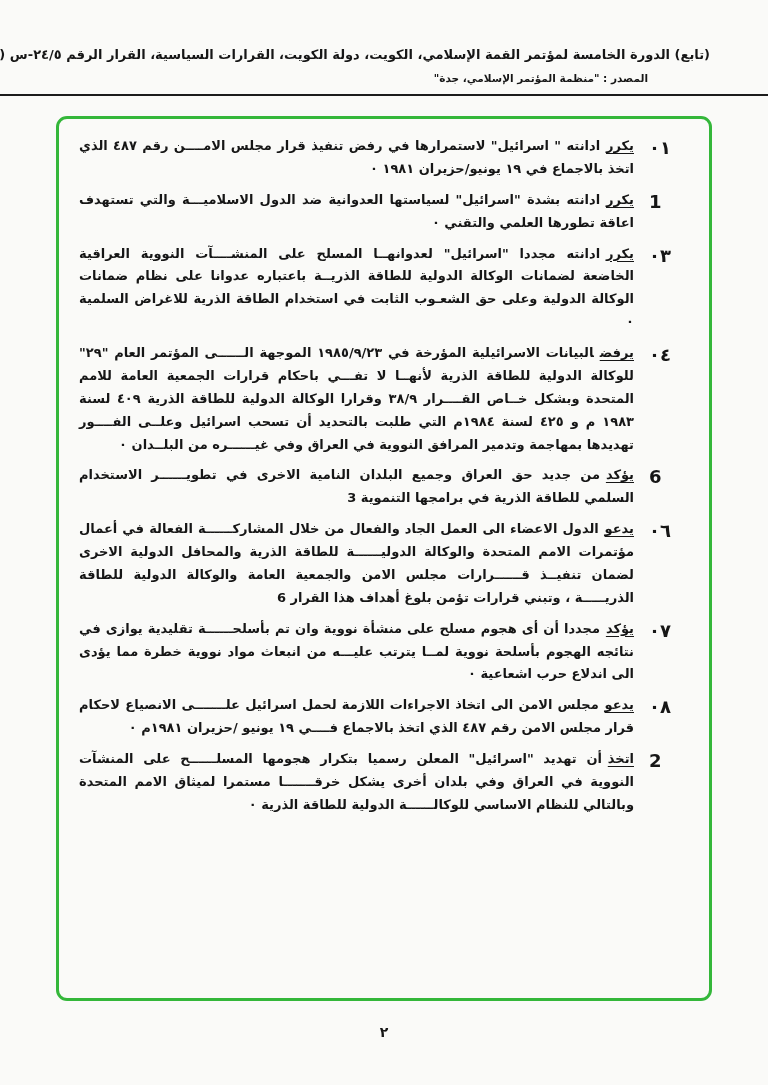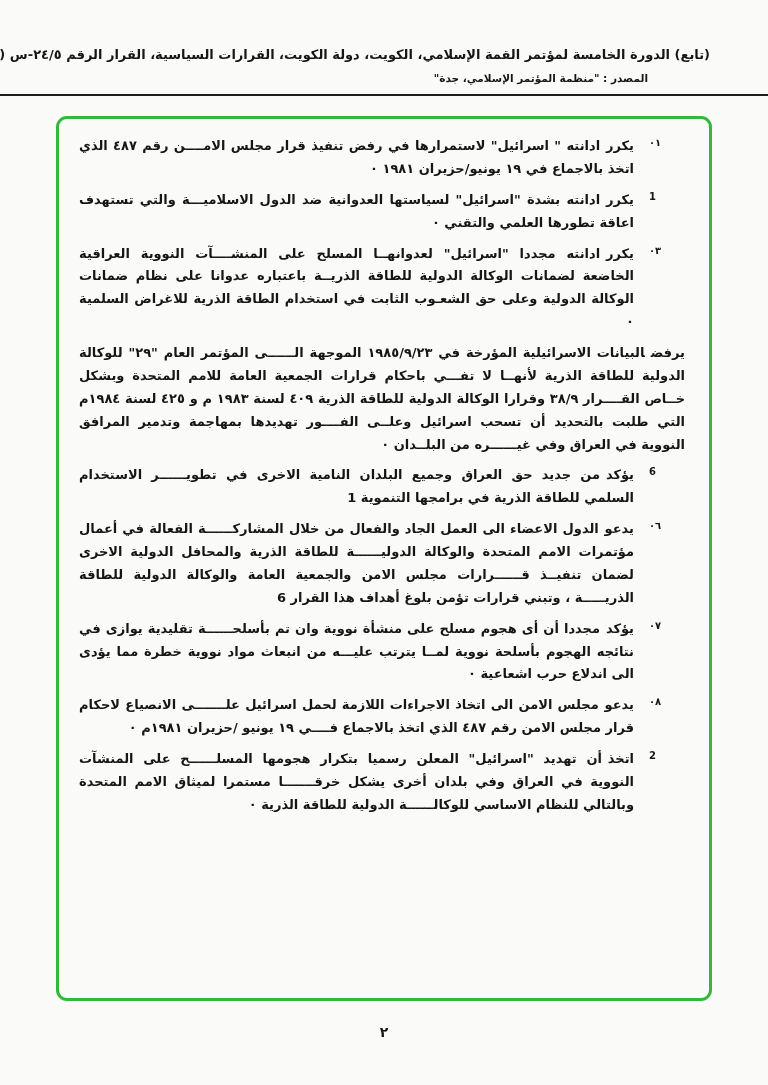--- a/index.html
+++ b/index.html
@@ -35,28 +35,29 @@
     border:3px solid var(--border-green);
     border-radius:11px;
     box-sizing:border-box;
     padding:16px 24px 8px 20px;
     overflow:hidden;
     background:transparent;
   }
   .items{list-style:none;margin:0;padding:0;}
   .item{display:flex;gap:15px;margin-bottom:8px;font-weight:bold;}
   .item-num{
-    flex:0 0 36px;font-size:10px;padding-top:2px;
+    flex:0 0 36px;font-size:18px;padding-top:2px;
     direction:ltr;text-align:left;letter-spacing:2px;
   }
   .item-text{
     flex:1;margin:0;font-size:13px;line-height:1.76;
     text-align:justify;
   }
   .lead{
+    text-decoration:underline;
     text-underline-offset:3px;
     margin-inline-end:0.45em;
   }
   .footer{
     position:absolute;bottom:44px;left:0;right:0;
     text-align:center;
   }
   .page-num{font-size:14px;font-weight:bold;}
 </style>
 </head>
@@ -83,26 +84,27 @@
         <span class="item-num">1</span>
         <p class="item-text"><span class="lead">يكرر</span><span>ادانته بشدة "اسرائيل" لسياستها العدوانية ضد الدول الاسلاميـــة والتي تستهدف اعاقة تطورها العلمي والتقني ٠</span></p>
       </li>
 
       <li class="item">
         <span class="item-num">٠٣</span>
         <p class="item-text"><span class="lead">يكرر</span><span>ادانته مجددا "اسرائيل" لعدوانهــا المسلح على المنشــــآت النووية العراقية الخاضعة لضمانات الوكالة الدولية للطاقة الذريــة باعتباره عدوانا على نظام ضمانات الوكالة الدولية وعلى حق الشعـوب الثابت في استخدام الطاقة الذرية للاغراض السلمية ٠</span></p>
       </li>
 
       <li class="item">
+        <span class="item-num">٠٤</span>
         <p class="item-text"><span class="lead">يرفض</span><span>البيانات الاسرائيلية المؤرخة في ١٩٨٥/٩/٢٣ الموجهة الــــــى المؤتمر العام "٢٩" للوكالة الدولية للطاقة الذرية لأنهــا لا تفـــي باحكام قرارات الجمعية العامة للامم المتحدة وبشكل خــاص القــــرار ٣٨/٩ وقرارا الوكالة الدولية للطاقة الذرية ٤٠٩ لسنة ١٩٨٣ م و ٤٢٥ لسنة ١٩٨٤م التي طلبت بالتحديد أن تسحب اسرائيل وعلــى الفــــور تهديدها بمهاجمة وتدمير المرافق النووية في العراق وفي غيــــــره من البلــدان ٠</span></p>
       </li>
 
       <li class="item">
         <span class="item-num">6</span>
-        <p class="item-text"><span class="lead">يؤكد</span><span>من جديد حق العراق وجميع البلدان النامية الاخرى في تطويــــــر الاستخدام السلمي للطاقة الذرية في برامجها التنموية 1</span></p>
+        <p class="item-text"><span class="lead">يؤكد</span><span>من جديد حق العراق وجميع البلدان النامية الاخرى في تطويــــــر الاستخدام السلمي للطاقة الذرية في برامجها التنموية 3</span></p>
       </li>
 
       <li class="item">
         <span class="item-num">٠٦</span>
         <p class="item-text"><span class="lead">يدعو</span><span>الدول الاعضاء الى العمل الجاد والفعال من خلال المشاركــــــة الفعالة في أعمال مؤتمرات الامم المتحدة والوكالة الدوليــــــة للطاقة الذرية والمحافل الدولية الاخرى لضمان تنفيــذ قــــــرارات مجلس الامن والجمعية العامة والوكالة الدولية للطاقة الذريـــــة ، وتبني قرارات تؤمن بلوغ أهداف هذا القرار 6</span></p>
       </li>
 
       <li class="item">
         <span class="item-num">٠٧</span>
         <p class="item-text"><span class="lead">يؤكد</span><span>مجددا أن أى هجوم مسلح على منشأة نووية وان تم بأسلحــــــة تقليدية يوازى في نتائجه الهجوم بأسلحة نووية لمــا يترتب عليـــه من انبعاث مواد نووية خطرة مما يؤدى الى اندلاع حرب اشعاعية ٠</span></p>

